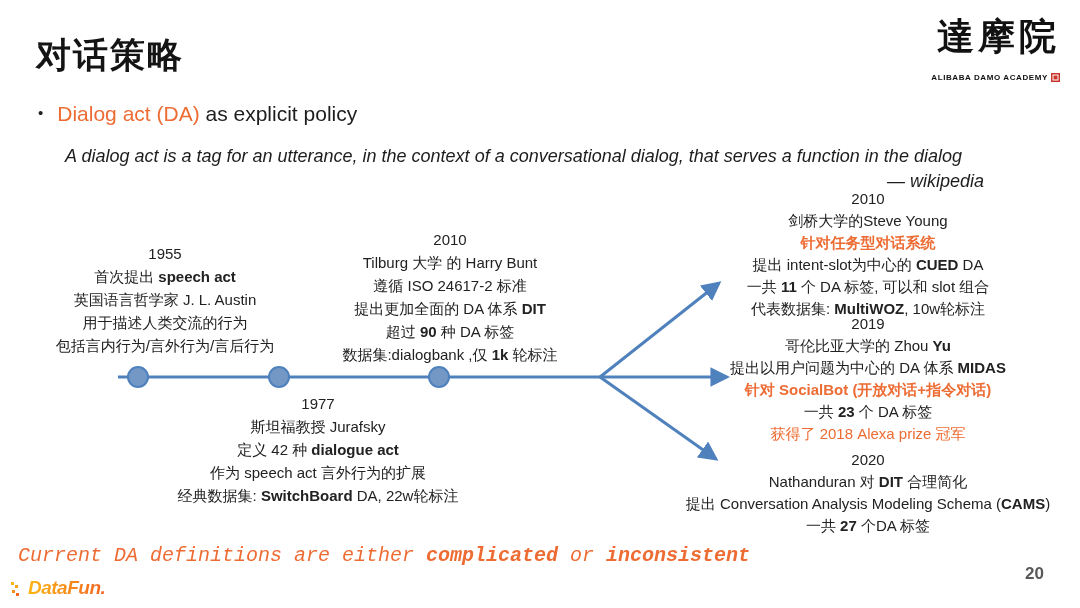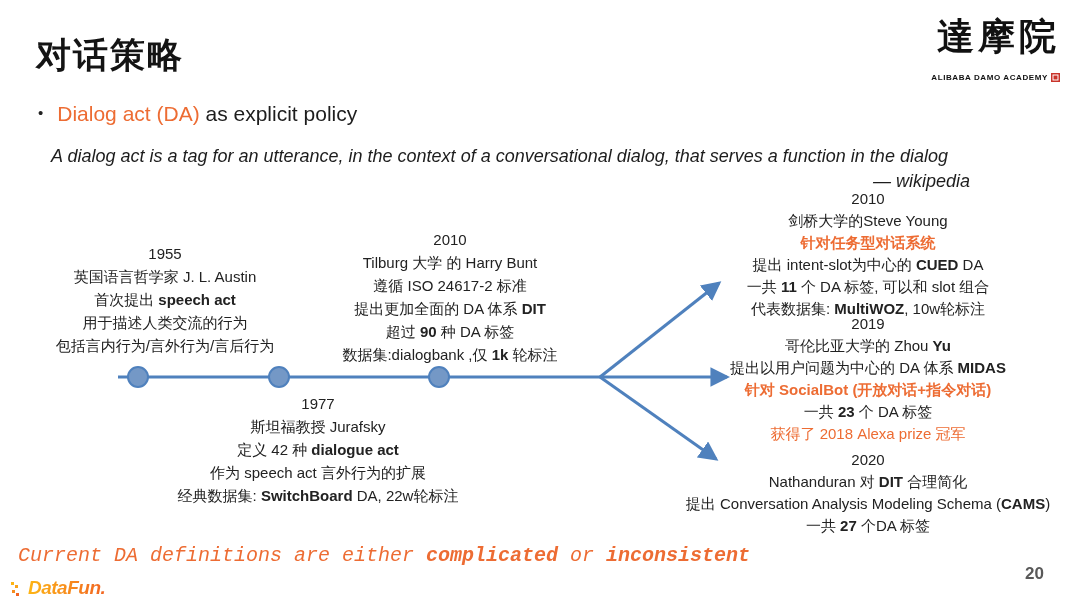--- a/index.html
+++ b/index.html
@@ -19,21 +19,21 @@
     font-size:37px;font-weight:900;color:#111;letter-spacing:4px;line-height:40px;
   }
   .damo-en-row{display:flex;align-items:center;justify-content:flex-end;gap:3px;margin-top:17px;}
   .damo-en{font-size:8px;font-weight:700;letter-spacing:0.6px;color:#111;}
   .seal{display:inline-block;width:9px;height:9px;background:#c9342b;
     box-shadow:inset 0 0 0 1.5px #c9342b, inset 0 0 0 2.5px #fff;}
   
   .bullet-row{position:absolute;left:38px;top:100px;font-size:21px;line-height:26px;}
   .bullet-dot{font-size:15px;vertical-align:3px;margin-right:14px;color:#222;}
   
-  .quote{position:absolute;left:29px;top:144px;width:941px;font-style:italic;
+  .quote{position:absolute;left:43px;top:144px;width:941px;font-style:italic;
     font-size:18px;line-height:24px;color:#1d1d1d;}
   .quote-line{text-align:center;}
   .quote-attr{text-align:right;margin-top:1px;}
   
   .event{
     position:absolute;transform:translateX(-50%);text-align:center;
     white-space:nowrap;font-size:15px;color:#222;
   }
   .lh23 .tl-line{line-height:23px;}
   .lh22 .tl-line{line-height:22px;}
@@ -96,22 +96,22 @@
     <line x1="600" y1="377" x2="719" y2="283" marker-end="url(#arrow)"></line>
     <line x1="600" y1="377" x2="727" y2="377" marker-end="url(#arrow)"></line>
     <line x1="600" y1="377" x2="716" y2="459" marker-end="url(#arrow)"></line>
     <circle cx="138" cy="377" r="10"></circle>
     <circle cx="279" cy="377" r="10"></circle>
     <circle cx="439" cy="377" r="10"></circle>
   </svg>
 
   <div class="event lh23" style="left:165px;top:242px;">
       <div class="tl-line"><span>1955</span></div>
+      <div class="tl-line"><span>首次提出 </span><span class="b">speech act</span></div>
       <div class="tl-line"><span>英国语言哲学家 J. L. Austin</span></div>
-      <div class="tl-line"><span>首次提出 </span><span class="b">speech act</span></div>
       <div class="tl-line"><span>用于描述人类交流的行为</span></div>
       <div class="tl-line"><span>包括言内行为/言外行为/言后行为</span></div>
     </div>
   <div class="event lh23" style="left:318px;top:392px;">
       <div class="tl-line"><span>1977</span></div>
       <div class="tl-line"><span>斯坦福教授 Jurafsky</span></div>
       <div class="tl-line"><span>定义 42 种 </span><span class="b">dialogue act</span></div>
       <div class="tl-line"><span>作为 speech act 言外行为的扩展</span></div>
       <div class="tl-line"><span>经典数据集: </span><span class="b">SwitchBoard</span><span> DA, 22w轮标注</span></div>
     </div>

